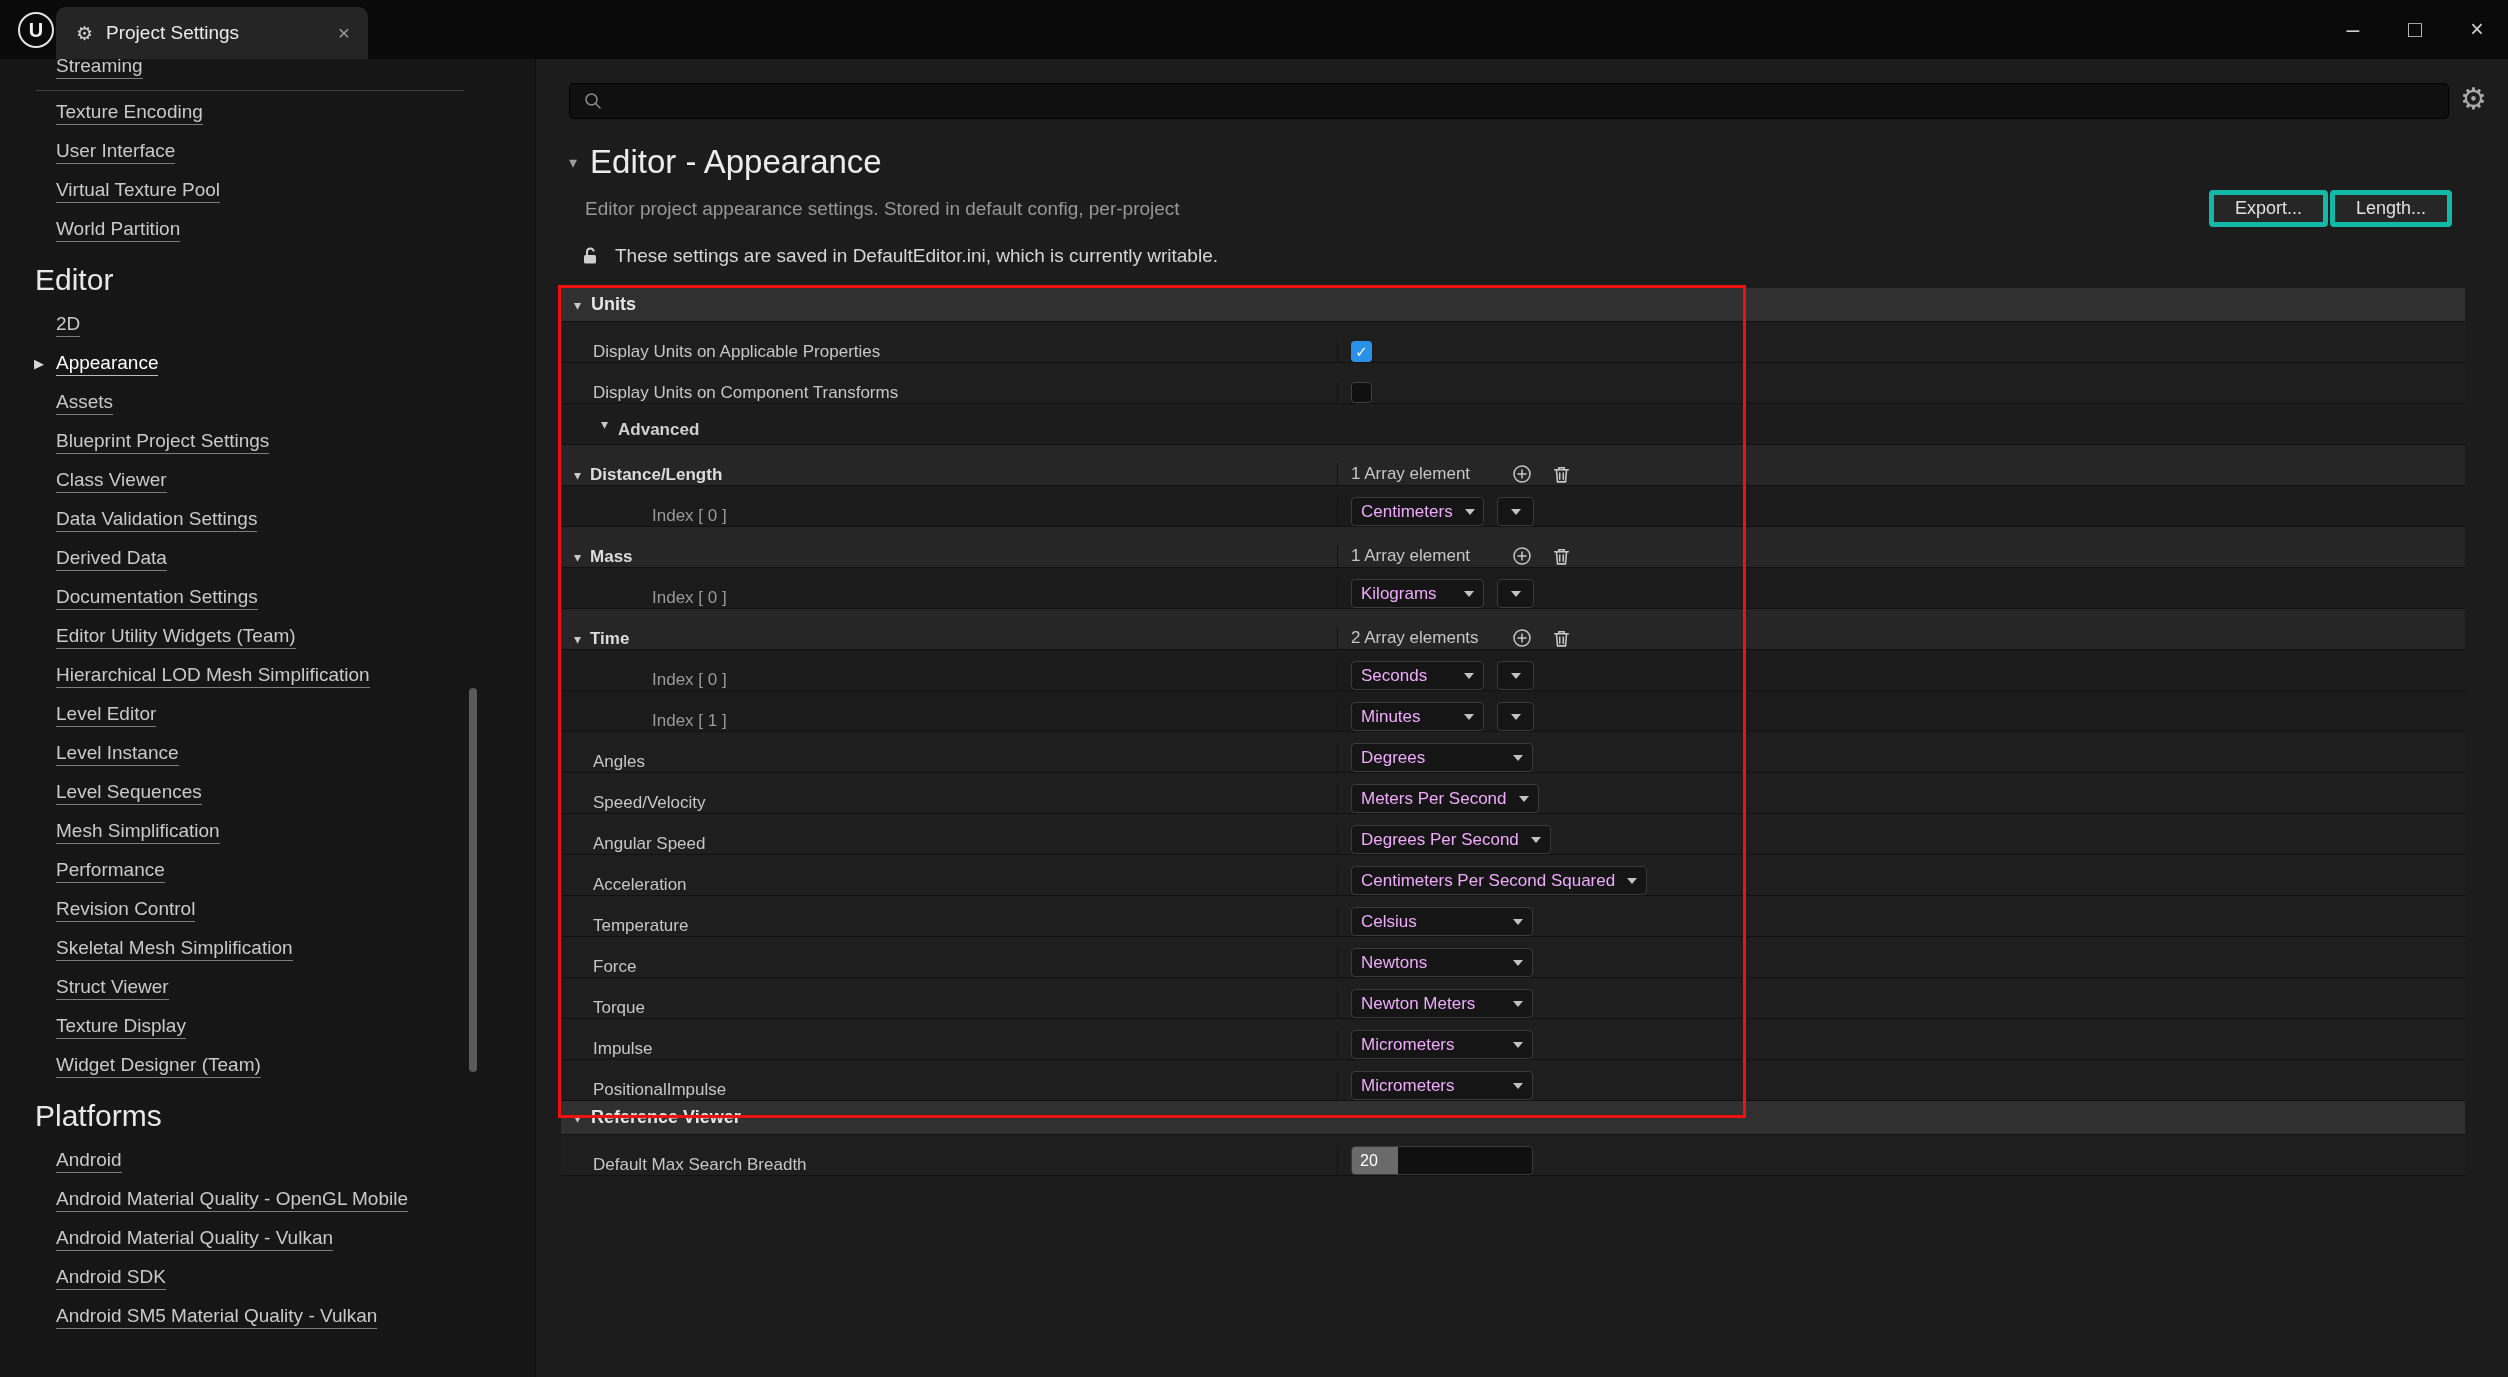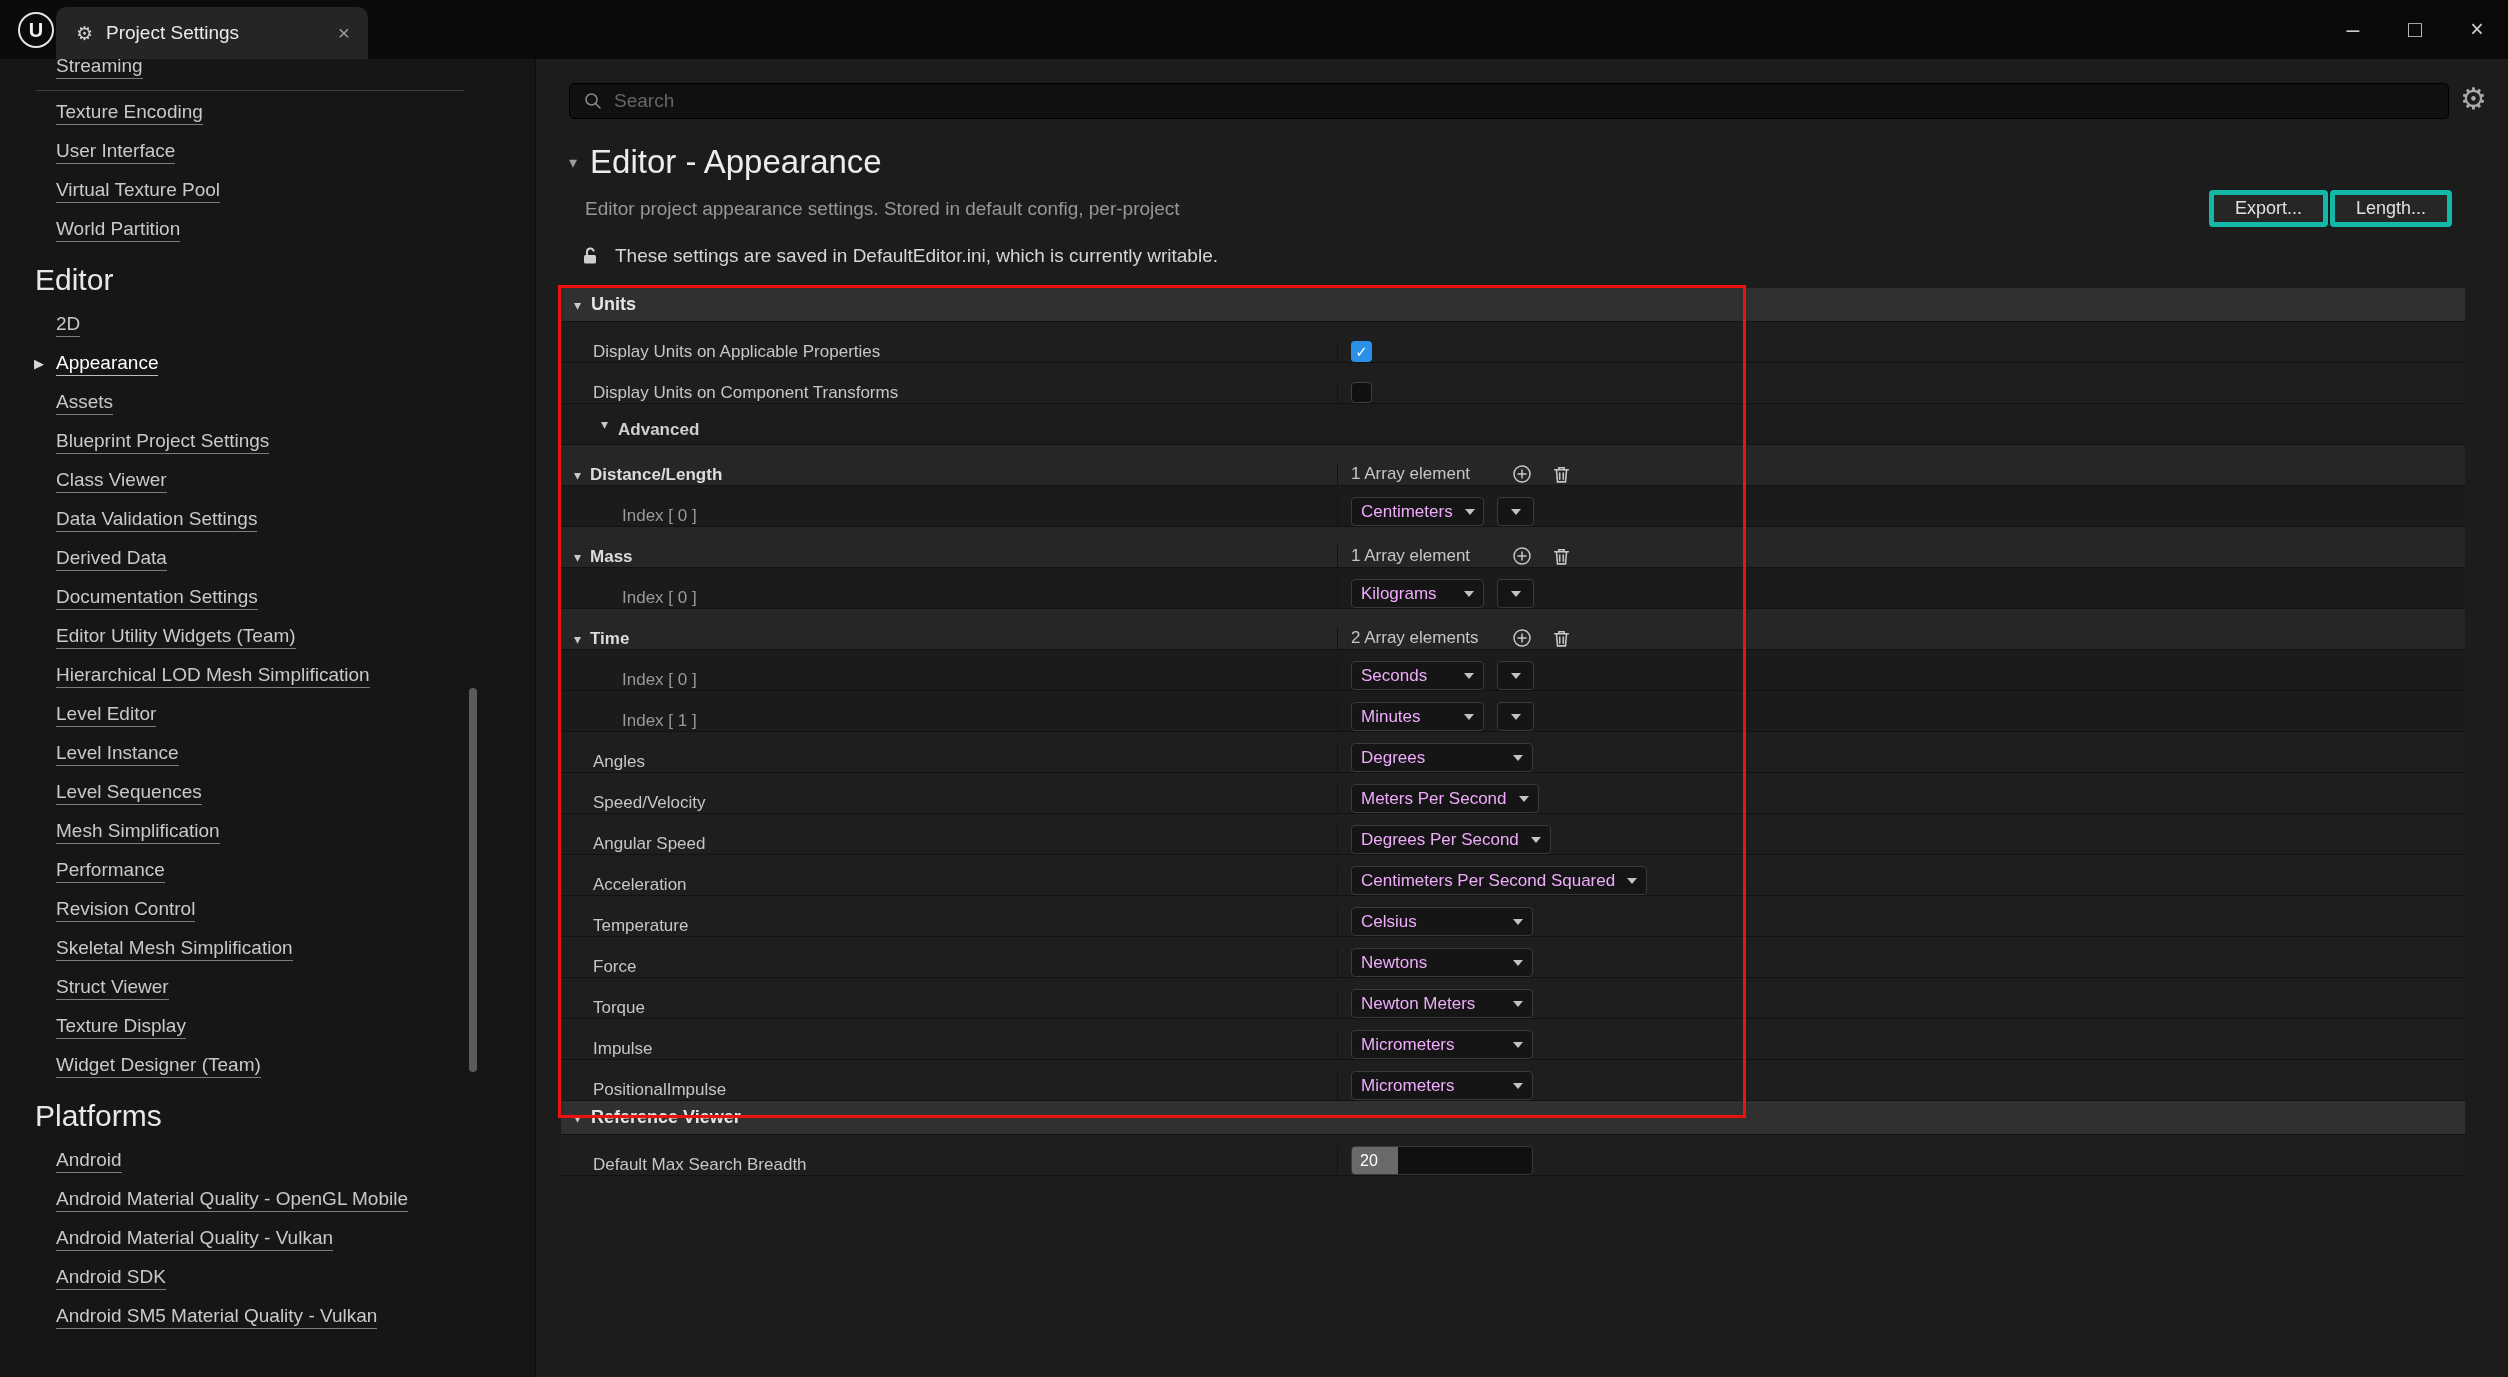--- a/index.html
+++ b/index.html
@@ -61,21 +61,21 @@
   .trow.cat { height:34px; background:#303030; align-items:center; padding-left:13px; gap:10px; }
   .cat-label { font-weight:bold; font-size:18px; color:#e4e4e4; }
   .trow.arr { background:#262626; }
   .trow.plain { background:#1e1e1e; }
   .trow.child { background:#1b1b1b; }
   .trow.subcat { background:#1c1c1c; align-items:center; padding-left:40px; gap:10px; }
   .subcat-label { font-weight:bold; font-size:17px; color:#cfcfcf;margin-top:12px; }
   .tri { font-size:14px; color:#c9c9c9; }
   .lcell { width:776px; display:flex; align-items:center; }
   .plain .lcell { padding-left:32px; font-size:17px; color:#c6c6c6; }
-  .child .lcell { padding-left:61px; font-size:17px; color:#9a9a9a; }
+  .child .lcell { padding-left:91px; font-size:17px; color:#9a9a9a; }
   .arr .lcell { padding-left:13px; gap:9px; font-weight:bold; font-size:17px; color:#dcdcdc; }
   .vcell { flex:1; border-left:1px solid #121212; display:flex; align-items:center; padding-left:13px; }
   .count { width:160px; font-size:17px; color:#c6c6c6; }
   .icon-btn { margin-right:18px; display:flex; cursor:pointer; }
 
   .combo { min-width:182px; height:29px; background:#151515; border:1px solid #3a3a3a; border-radius:4px;
     display:inline-flex; align-items:center; padding:0 9px; gap:12px; font-size:17px; color:#f0abfc;
     cursor:pointer; white-space:nowrap; }
   .combo .chev { margin-left:auto; width:0; height:0; border-left:5px solid transparent;
     border-right:5px solid transparent; border-top:6px solid #c2c2c2; }
@@ -221,21 +221,20 @@
   <div class="side-scroll"></div>
 </div>
 
 <div class="main">
 
   <div class="search-wrap">
     <svg class="stroke-ic" width="22" height="22" viewBox="0 0 22 22">
       <circle cx="9.5" cy="9.5" r="5.5" stroke="#8a8a8a"></circle>
       <line x1="13.8" y1="13.8" x2="18" y2="18" stroke="#8a8a8a"></line>
     </svg>
-    <input type="text" placeholder="Search" style="">
   </div>
   <div class="gear">⚙</div>
 
   <div class="page-title">
     <span class="tri">▾</span>
     <span>Editor - Appearance</span>
   </div>
   <div class="page-sub">Editor project appearance settings. Stored in default config, per-project</div>
 
   <div class="btn btn-export">Export...</div>

